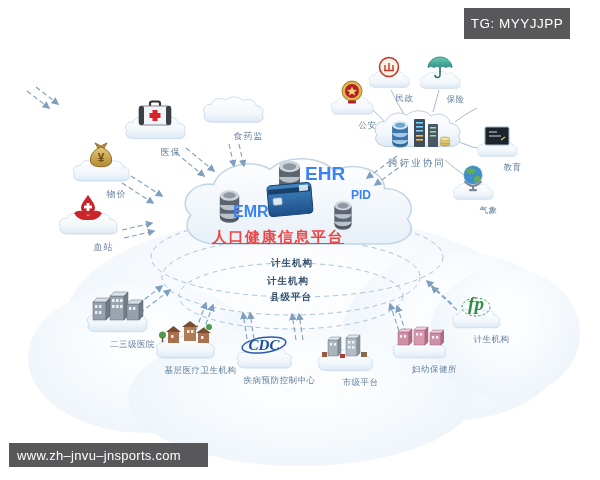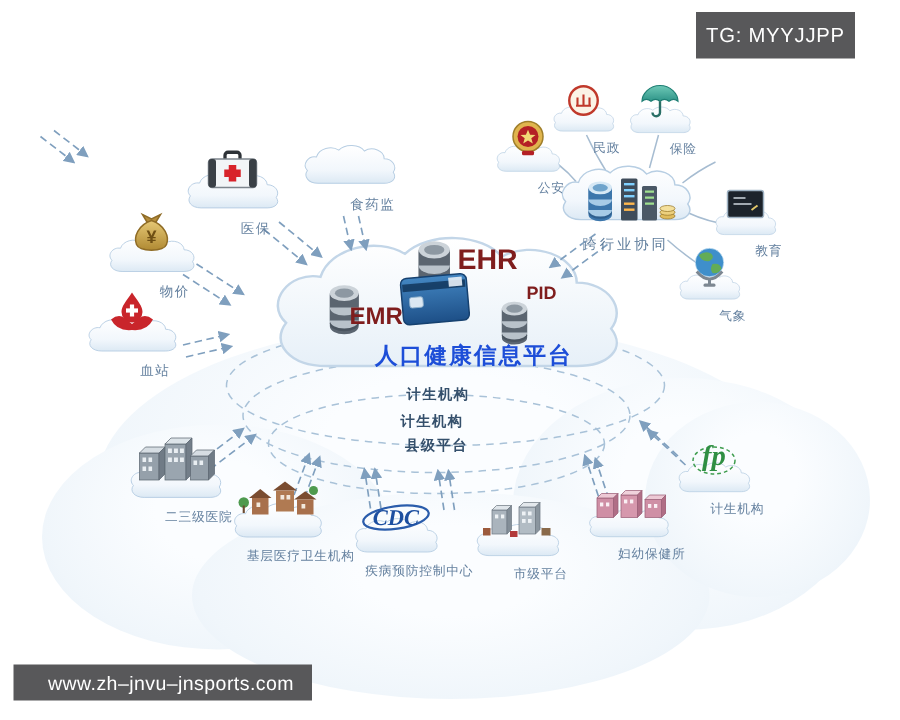--- a/index.html
+++ b/index.html
@@ -11,30 +11,30 @@
   .node{position:absolute;display:flex;flex-direction:column;align-items:center;z-index:5;}
   .node .nicon{position:relative;z-index:2;line-height:0;}
   .node .ncloud{display:block;line-height:0;}
   .nlabel{margin-top:1px;font-size:9px;color:#64809f;letter-spacing:1px;white-space:nowrap;z-index:3;margin-left:31px;}
   .nlabel.small{font-size:8.5px;letter-spacing:0.5px;}
   .hub{position:absolute;z-index:5;}
   .hub .hicons{position:absolute;left:20px;top:9px;line-height:0;}
   .hublabel{position:absolute;left:0;top:49px;width:100%;text-align:center;
             font-size:9.5px;color:#5f7d9c;letter-spacing:2px;white-space:nowrap;}
   .ctr{position:absolute;z-index:6;line-height:0;}
-  .dblabel{position:absolute;z-index:7;font-weight:bold;color:#7f1d1d;line-height:1;}
-  .ptitle{position:absolute;z-index:7;width:170px;text-align:right;font-weight:bold;
-          font-size:15px;letter-spacing:1.5px;color:#1d4ed8;}
+  .dblabel{position:absolute;z-index:7;font-weight:bold;color:#3b82f6;line-height:1;}
+  .ptitle{position:absolute;z-index:7;width:170px;text-align:left;font-weight:bold;
+          font-size:15px;letter-spacing:1.5px;color:#ef4444;text-decoration:underline;}
   .plevel{position:absolute;z-index:7;width:52px;text-align:center;font-weight:bold;
           font-size:9.5px;letter-spacing:1px;color:#35506c;}
   .badge{position:absolute;left:464px;top:8px;width:106px;height:31px;background:#58585a;
          color:#fff;font-size:13.5px;display:flex;align-items:center;justify-content:center;
          z-index:10;letter-spacing:0.5px;}
   .watermark{position:absolute;left:9px;top:443px;width:199px;height:24px;background:#58585a;
-         color:#fff;font-size:13px;display:flex;align-items:center;padding-left:23px;
+         color:#fff;font-size:13px;display:flex;align-items:center;padding-left:8px;
          box-sizing:border-box;z-index:10;letter-spacing:0.3px;}
 </style>
 </head>
 <body>
 
 <div class="stage">
 
   <svg width="0" height="0" style="position:absolute">
     <defs>
       <linearGradient id="cg" x1="0" y1="0" x2="0" y2="1">

